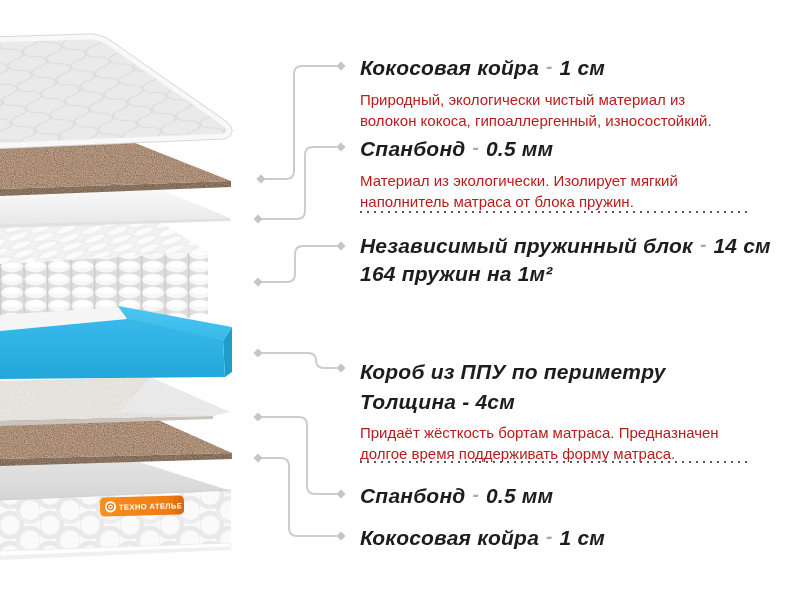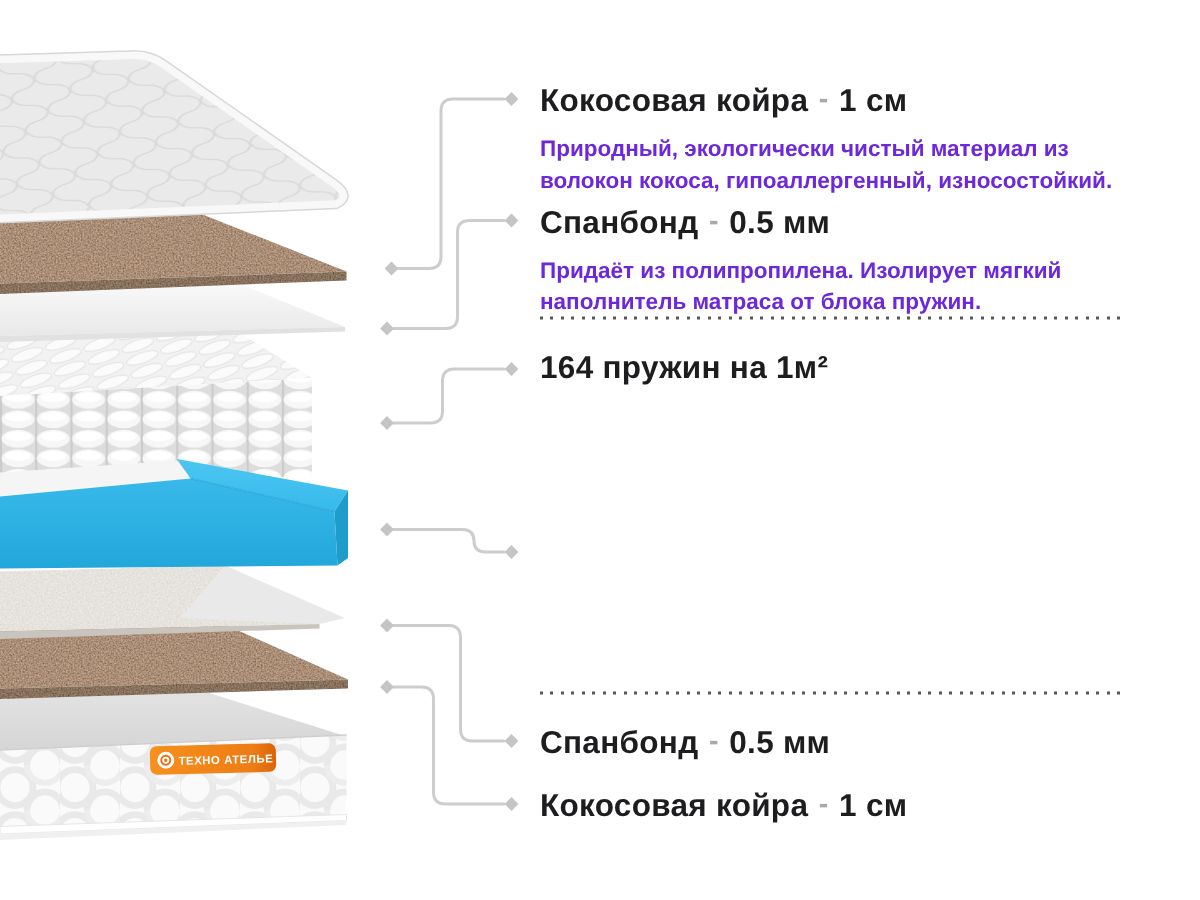--- a/index.html
+++ b/index.html
@@ -1,23 +1,23 @@
 <!DOCTYPE html>
 <html><head>
 <meta charset="utf-8">
 <style>
   html,body{margin:0;padding:0;background:#ffffff;}
   #stage{position:relative;width:800px;height:600px;overflow:hidden;background:#ffffff;
          font-family:"Liberation Sans","DejaVu Sans",sans-serif;}
   svg{display:block;}
   #art,#connectors{position:absolute;top:0;left:0;}
   .label-block{position:absolute;left:360px;width:398px;}
-  .hline{font-size:21px;font-weight:700;color:#1d1d1f;line-height:27px;letter-spacing:.2px;white-space:nowrap;}
+  .hline{font-size:21px;font-weight:700;color:#1d1d1f;line-height:27px;letter-spacing:.2px;white-space:nowrap;font-style:italic;}
   .sep{color:#a7a7ac;font-weight:700;margin:0 7px;position:relative;top:-2px;font-size:19px;}
-  .desc{font-size:15px;line-height:21px;color:#6d28d9;margin-top:7px;white-space:pre-line;font-weight:bold;}
+  .desc{font-size:15px;line-height:21px;color:#b91c1c;margin-top:7px;white-space:pre-line;}
   .divider{position:absolute;left:360px;width:388px;height:2px;
            background:repeating-linear-gradient(to right,#585858 0 2px,transparent 2px 7px);}
 </style>
 </head>
 <body>
 
 <div id="stage">
 
   <svg id="art" width="350" height="600" viewBox="0 0 350 600">
     <defs>
@@ -173,30 +173,37 @@
   </svg>
 
   <div class="label-block" style="top:54px">
     <div class="hline"><span>Кокосовая койра</span><span class="sep">-</span><span>1 см</span></div>
     <div class="desc">Природный, экологически чистый материал из
 волокон кокоса, гипоаллергенный, износостойкий.</div>
   </div>
 
   <div class="label-block" style="top:135px">
     <div class="hline"><span>Спанбонд</span><span class="sep">-</span><span>0.5 мм</span></div>
-    <div class="desc">Придаёт из полипропилена. Изолирует мягкий
+    <div class="desc">Материал из экологически. Изолирует мягкий
 наполнитель матраса от блока пружин.</div>
   </div>
 
   <div class="divider" style="top:211px"></div>
 
   <div class="label-block" style="top:232px">
+    <div class="hline"><span>Независимый пружинный блок</span><span class="sep">-</span><span>14 см</span></div>
     <div class="hline">164 пружин на 1м²</div>
   </div>
 
+  <div class="label-block" style="top:358px">
+    <div class="hline">Короб из ППУ по периметру</div>
+    <div class="hline" style="margin-top:3px">Толщина - 4см</div>
+    <div class="desc">Придаёт жёсткость бортам матраса. Предназначен
+долгое время поддерживать форму матраса.</div>
+  </div>
 
   <div class="divider" style="top:461px"></div>
 
   <div class="label-block" style="top:482px">
     <div class="hline"><span>Спанбонд</span><span class="sep">-</span><span>0.5 мм</span></div>
   </div>
 
   <div class="label-block" style="top:524px">
     <div class="hline"><span>Кокосовая койра</span><span class="sep">-</span><span>1 см</span></div>
   </div>

